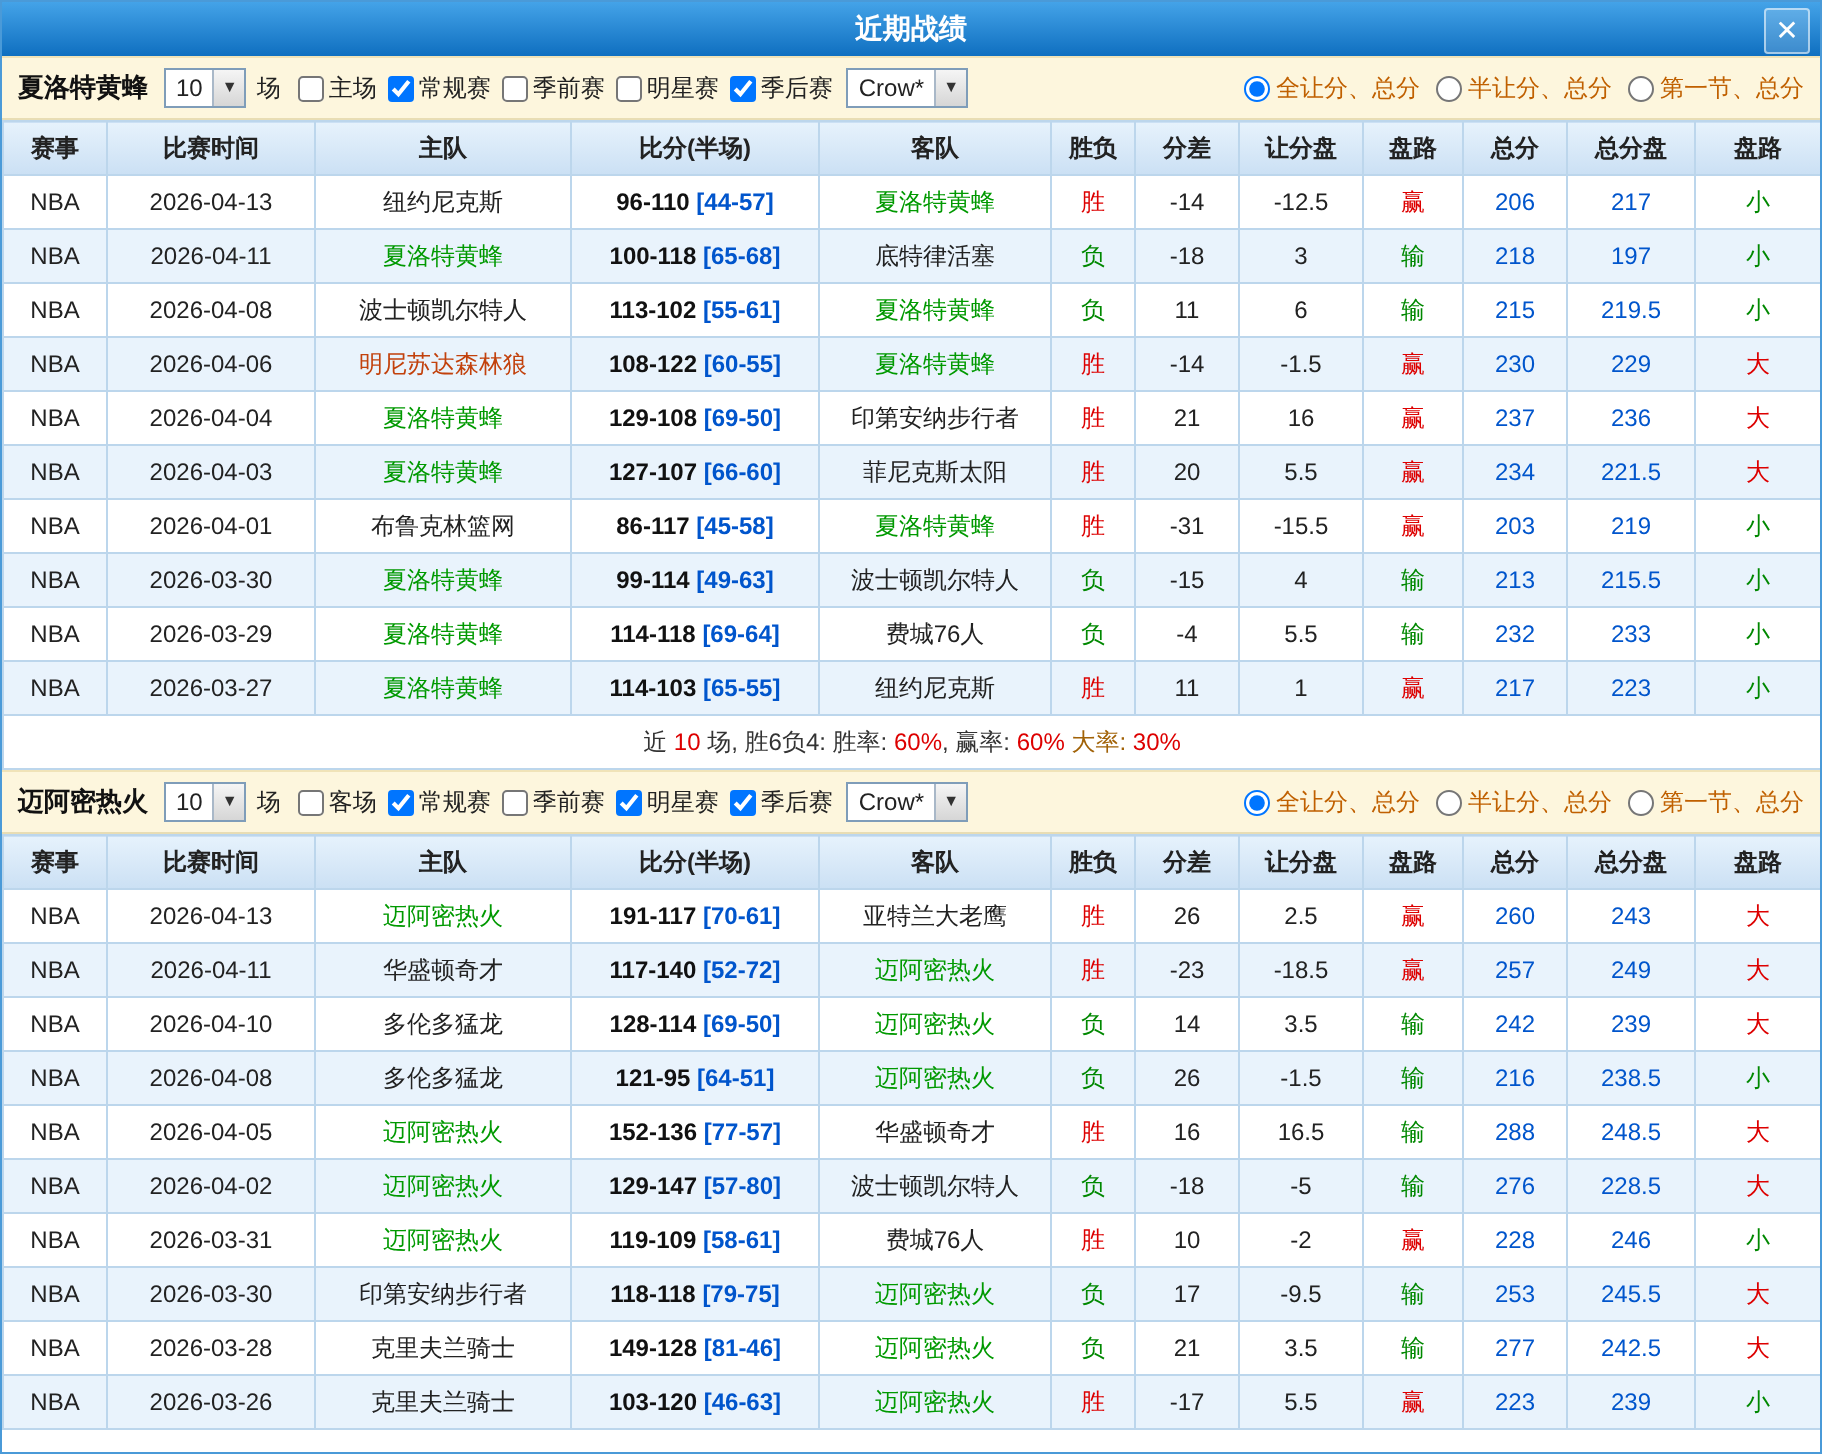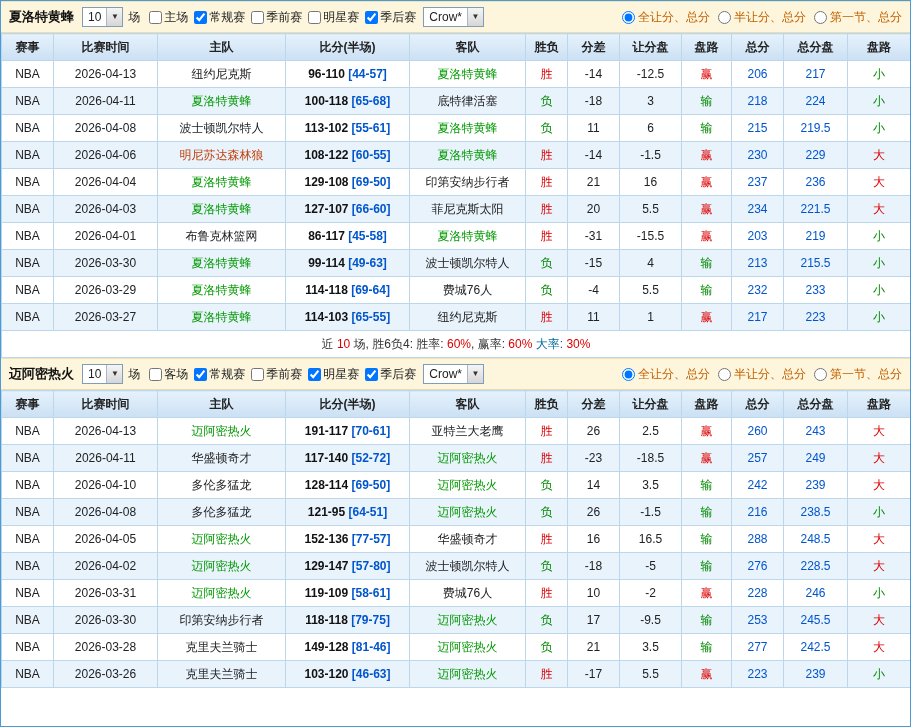--- a/index.html
+++ b/index.html
@@ -25,20 +25,26 @@
   tbody tr:nth-child(odd) td{background:#fff;}
   td.blue{color:#0055cc;}
   .sc{font-weight:bold;color:#111;}
   .hf{color:#0055cc;font-weight:bold;}
   tr.summary td{background:#fff !important;color:#333;}
 </style>
 </head>
 <body>
 
 <div class="window">
+  <div class="titlebar">
+    <span>近期战绩</span>
+    <span class="close">
+        <span>✕</span>
+      </span>
+  </div>
 
   <div class="sec-header">
     <span class="team">夏洛特黄蜂</span>
     <span class="sel">
       <span class="val">10</span>
       <span class="arr">▼</span>
     </span>
     <span>场</span>
     <span class="checks">
         <label class="chk">
@@ -131,21 +137,21 @@
           <td>NBA</td>
           <td>2026-04-11</td>
           <td style="color:#009900">夏洛特黄蜂</td>
           <td><span class="sc">100-118</span> <span class="hf">[65-68]</span></td>
           <td style="color:#222">底特律活塞</td>
           <td style="color:#008800">负</td>
           <td>-18</td>
           <td>3</td>
           <td style="color:#008800">输</td>
           <td class="blue">218</td>
-          <td class="blue">224</td>
+          <td class="blue">197</td>
           <td style="color:#008800">小</td>
         </tr>
         <tr>
           <td>NBA</td>
           <td>2026-04-08</td>
           <td style="color:#222">波士顿凯尔特人</td>
           <td><span class="sc">113-102</span> <span class="hf">[55-61]</span></td>
           <td style="color:#009900">夏洛特黄蜂</td>
           <td style="color:#008800">负</td>
           <td>11</td>
@@ -247,21 +253,21 @@
           <td style="color:#222">纽约尼克斯</td>
           <td style="color:#dd0000">胜</td>
           <td>11</td>
           <td>1</td>
           <td style="color:#dd0000">赢</td>
           <td class="blue">217</td>
           <td class="blue">223</td>
           <td style="color:#008800">小</td>
         </tr>
         <tr class="summary">
-          <td colspan="12"><span style="color:#333">近 </span><span style="color:#dd0000">10</span><span style="color:#333"> 场, 胜6负4: 胜率: </span><span style="color:#dd0000">60%</span><span style="color:#333">, 赢率: </span><span style="color:#dd0000">60%</span><span style="color:#0369a1"> 大率: </span><span style="color:#dd0000">30%</span></td>
+          <td colspan="12"><span style="color:#333">近 </span><span style="color:#dd0000">10</span><span style="color:#333"> 场, 胜6负4: 胜率: </span><span style="color:#dd0000">60%</span><span style="color:#333">, 赢率: </span><span style="color:#dd0000">60%</span><span style="color:#a16207"> 大率: </span><span style="color:#dd0000">30%</span></td>
         </tr>
       </tbody>
   </table>
 
   <div class="sec-header">
     <span class="team">迈阿密热火</span>
     <span class="sel">
       <span class="val">10</span>
       <span class="arr">▼</span>
     </span>

